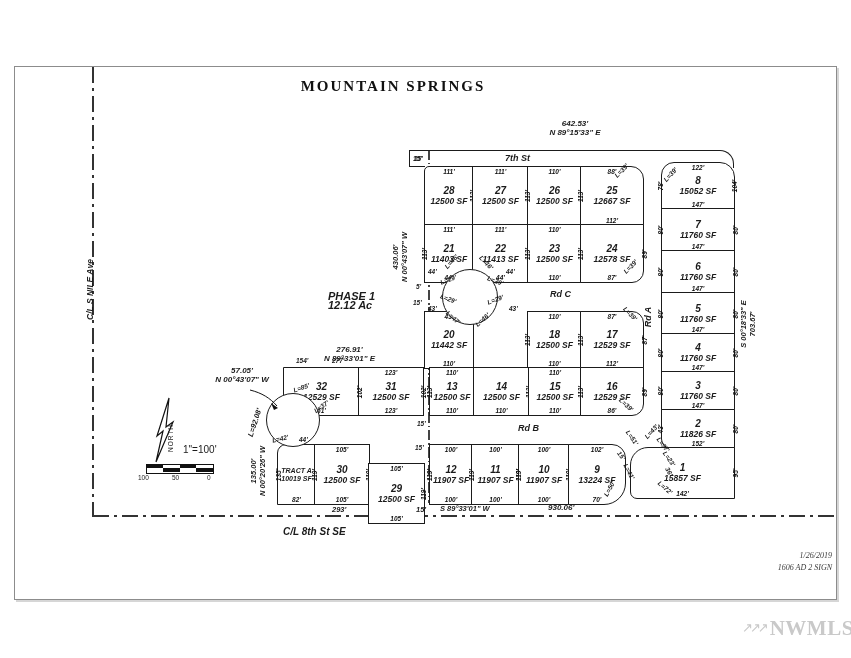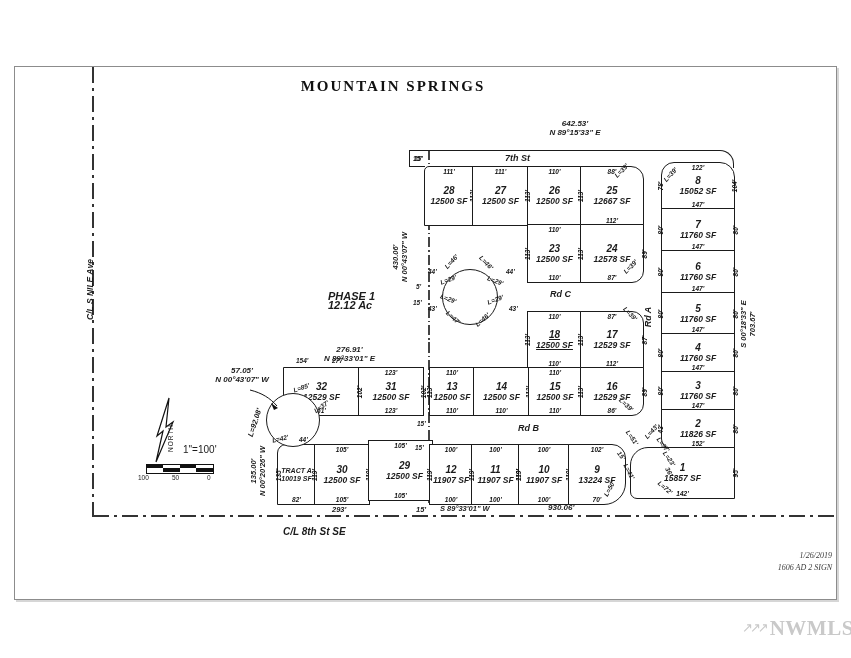--- a/index.html
+++ b/index.html
@@ -160,35 +160,55 @@
       <span class="dim dim-top" data-name="lot-26-dim-top">110'</span>
       <span class="dim dim-left" data-name="lot-26-dim-left">113'</span>
     </div>
     <div class="lot" data-name="lot-25" style="left: 580px; top: 166px; width: 62px; height: 58px; border-top-right-radius: 13px;">
       <span class="num" data-name="lot-25-number">25</span>
       <span class="sf" data-name="lot-25-area">12667 SF</span>
       <span class="dim dim-top" data-name="lot-25-dim-top">88'</span>
       <span class="dim dim-bottom" data-name="lot-25-dim-bottom">112'</span>
       <span class="dim dim-left" data-name="lot-25-dim-left">113'</span>
     </div>
+    <div class="lot" data-name="lot-21" style="left: 424px; top: 224px; width: 48px; height: 57px;">
+      <span class="num" data-name="lot-21-number">21</span>
+      <span class="sf" data-name="lot-21-area">11403 SF</span>
+      <span class="dim dim-top" data-name="lot-21-dim-top">111'</span>
+      <span class="dim dim-bottom" data-name="lot-21-dim-bottom">44'</span>
+      <span class="dim dim-left" data-name="lot-21-dim-left">113'</span>
+      <span class="dim dim-right" data-name="lot-21-dim-right">83'</span>
+    </div>
+    <div class="lot" data-name="lot-22" style="left: 472px; top: 224px; width: 55px; height: 57px;">
+      <span class="num" data-name="lot-22-number">22</span>
+      <span class="sf" data-name="lot-22-area">11413 SF</span>
+      <span class="dim dim-top" data-name="lot-22-dim-top">111'</span>
+      <span class="dim dim-bottom" data-name="lot-22-dim-bottom">44'</span>
+    </div>
     <div class="lot" data-name="lot-23" style="left: 527px; top: 224px; width: 53px; height: 57px;">
       <span class="num" data-name="lot-23-number">23</span>
       <span class="sf" data-name="lot-23-area">12500 SF</span>
       <span class="dim dim-top" data-name="lot-23-dim-top">110'</span>
       <span class="dim dim-bottom" data-name="lot-23-dim-bottom">110'</span>
       <span class="dim dim-left" data-name="lot-23-dim-left">113'</span>
     </div>
     <div class="lot" data-name="lot-24" style="left: 580px; top: 224px; width: 62px; height: 57px; border-bottom-right-radius: 12px;">
       <span class="num" data-name="lot-24-number">24</span>
       <span class="sf" data-name="lot-24-area">12578 SF</span>
       <span class="dim dim-bottom" data-name="lot-24-dim-bottom">87'</span>
       <span class="dim dim-left" data-name="lot-24-dim-left">113'</span>
       <span class="dim dim-right" data-name="lot-24-dim-right">89'</span>
     </div>
-    <div class="lot" data-name="lot-18" style="left: 527px; top: 311px; width: 53px; height: 56px; text-decoration: underline;">
+    <div class="lot" data-name="lot-20" style="left: 424px; top: 311px; width: 48px; height: 56px;">
+      <span class="num" data-name="lot-20-number">20</span>
+      <span class="sf" data-name="lot-20-area">11442 SF</span>
+      <span class="dim dim-top" data-name="lot-20-dim-top">43'</span>
+      <span class="dim dim-bottom" data-name="lot-20-dim-bottom">110'</span>
+    </div>
+    <div class="lot" data-name="lot-18" style="left: 527px; top: 311px; width: 53px; height: 56px;">
       <span class="num" data-name="lot-18-number">18</span>
       <span class="sf" data-name="lot-18-area">12500 SF</span>
       <span class="dim dim-top" data-name="lot-18-dim-top">110'</span>
       <span class="dim dim-bottom" data-name="lot-18-dim-bottom">110'</span>
       <span class="dim dim-left" data-name="lot-18-dim-left">113'</span>
     </div>
     <div class="lot" data-name="lot-17" style="left: 580px; top: 311px; width: 62px; height: 56px; border-top-right-radius: 12px;">
       <span class="num" data-name="lot-17-number">17</span>
       <span class="sf" data-name="lot-17-area">12529 SF</span>
       <span class="dim dim-top" data-name="lot-17-dim-top">87'</span>
@@ -242,21 +262,21 @@
       <span class="dim dim-left" data-name="lot-tractA-dim-left">135'</span>
     </div>
     <div class="lot" data-name="lot-30" style="left: 314px; top: 444px; width: 54px; height: 59px;">
       <span class="num" data-name="lot-30-number">30</span>
       <span class="sf" data-name="lot-30-area">12500 SF</span>
       <span class="dim dim-top" data-name="lot-30-dim-top">105'</span>
       <span class="dim dim-bottom" data-name="lot-30-dim-bottom">105'</span>
       <span class="dim dim-left" data-name="lot-30-dim-left">119'</span>
       <span class="dim dim-right" data-name="lot-30-dim-right">119'</span>
     </div>
-    <div class="lot" data-name="lot-29" style="left: 368px; top: 440px; width: 55px; height: 59px; padding-left: 8px;">
+    <div class="lot" data-name="lot-29" style="left: 368px; top: 463px; width: 55px; height: 59px;">
       <span class="num" data-name="lot-29-number">29</span>
       <span class="sf" data-name="lot-29-area">12500 SF</span>
       <span class="dim dim-top" data-name="lot-29-dim-top">105'</span>
       <span class="dim dim-bottom" data-name="lot-29-dim-bottom">105'</span>
       <span class="dim dim-right" data-name="lot-29-dim-right">119'</span>
     </div>
     <div class="lot" data-name="lot-12" style="left: 429px; top: 444px; width: 42px; height: 59px;">
       <span class="num" data-name="lot-12-number">12</span>
       <span class="sf" data-name="lot-12-area">11907 SF</span>
       <span class="dim dim-top" data-name="lot-12-dim-top">100'</span>

